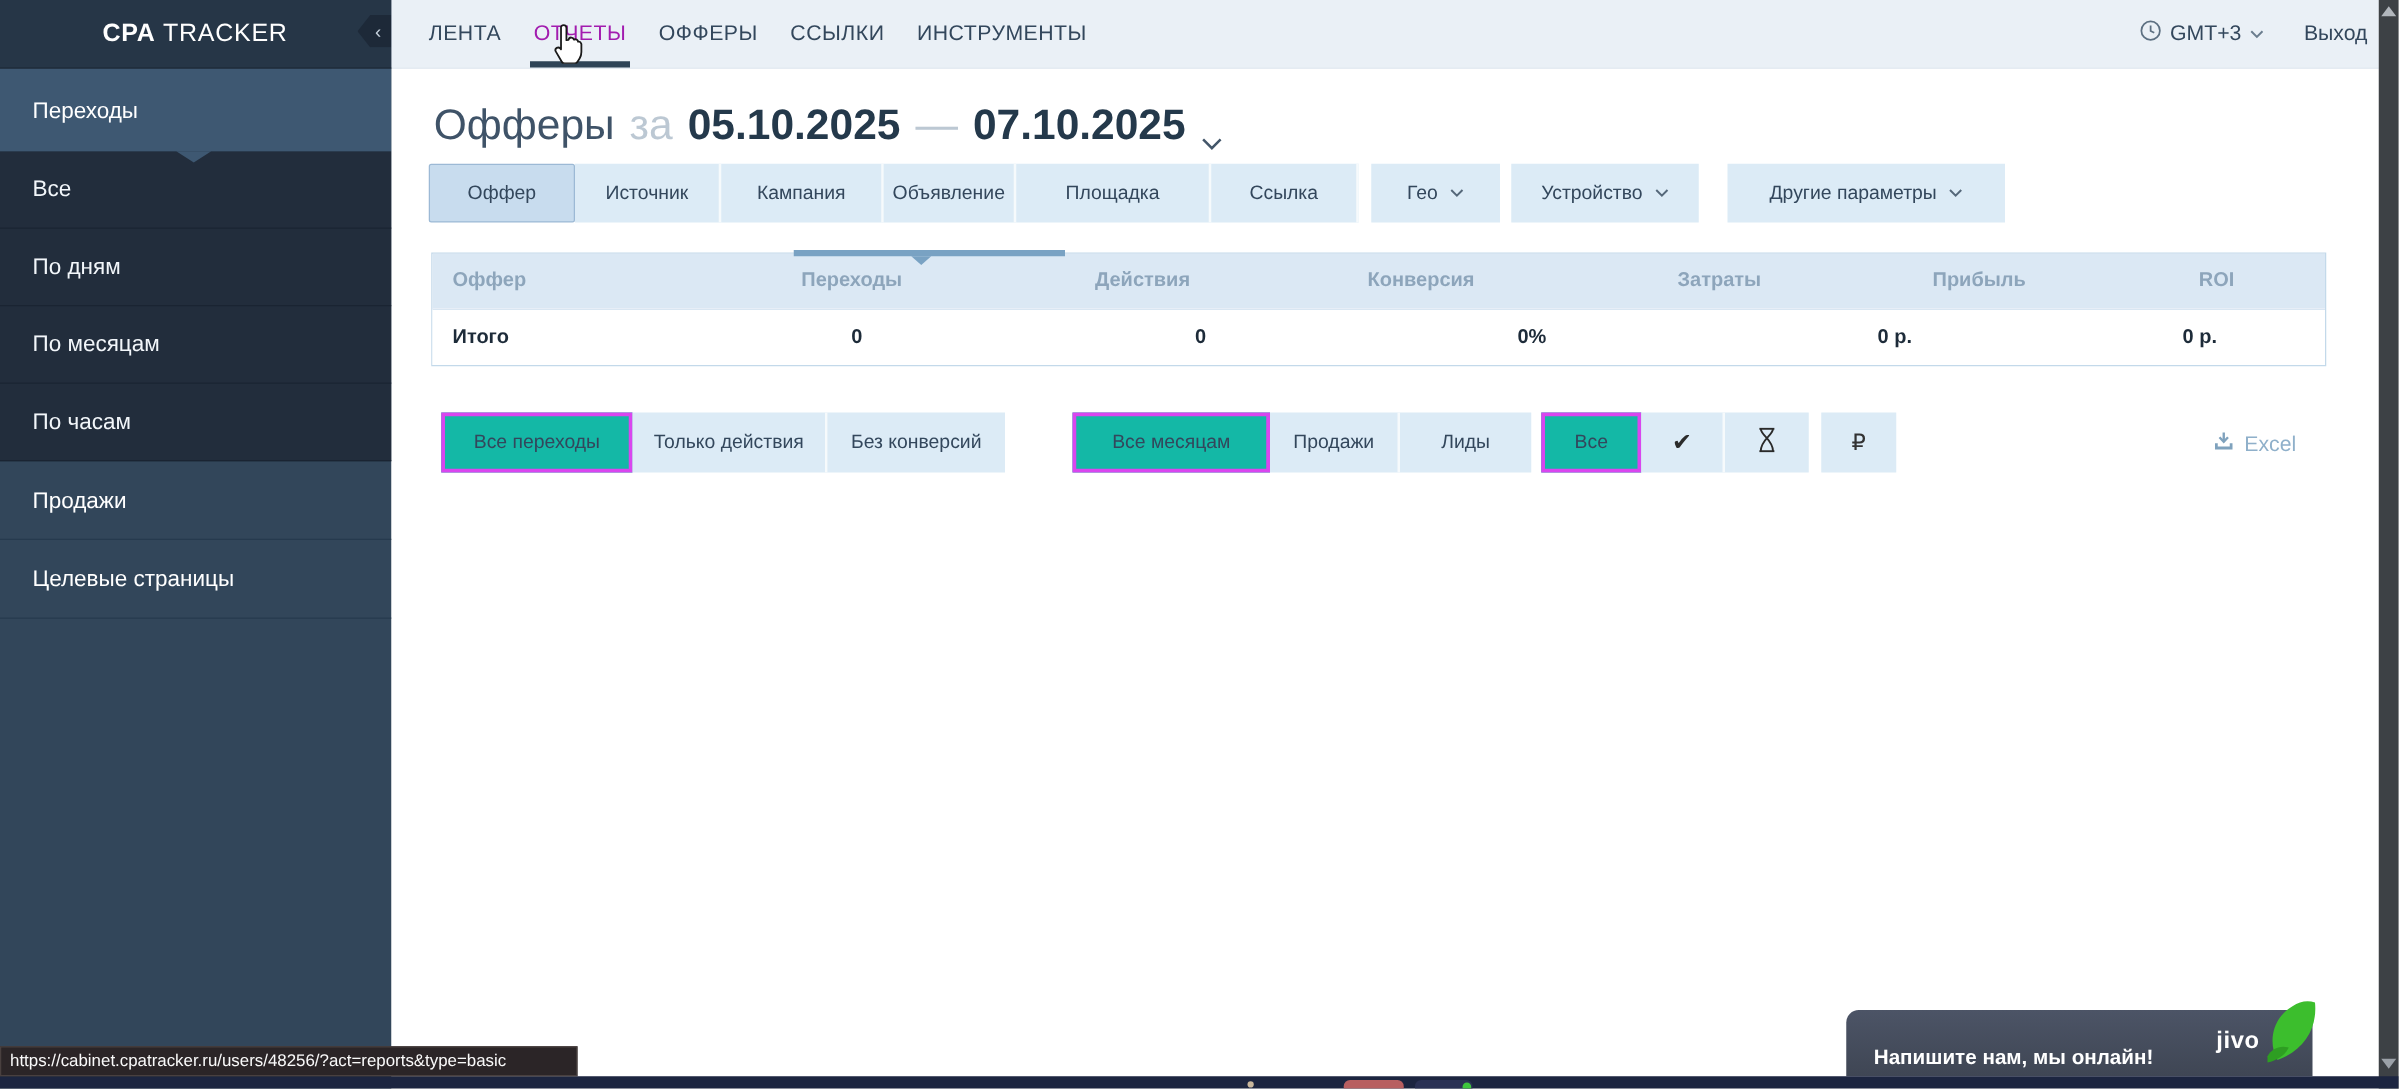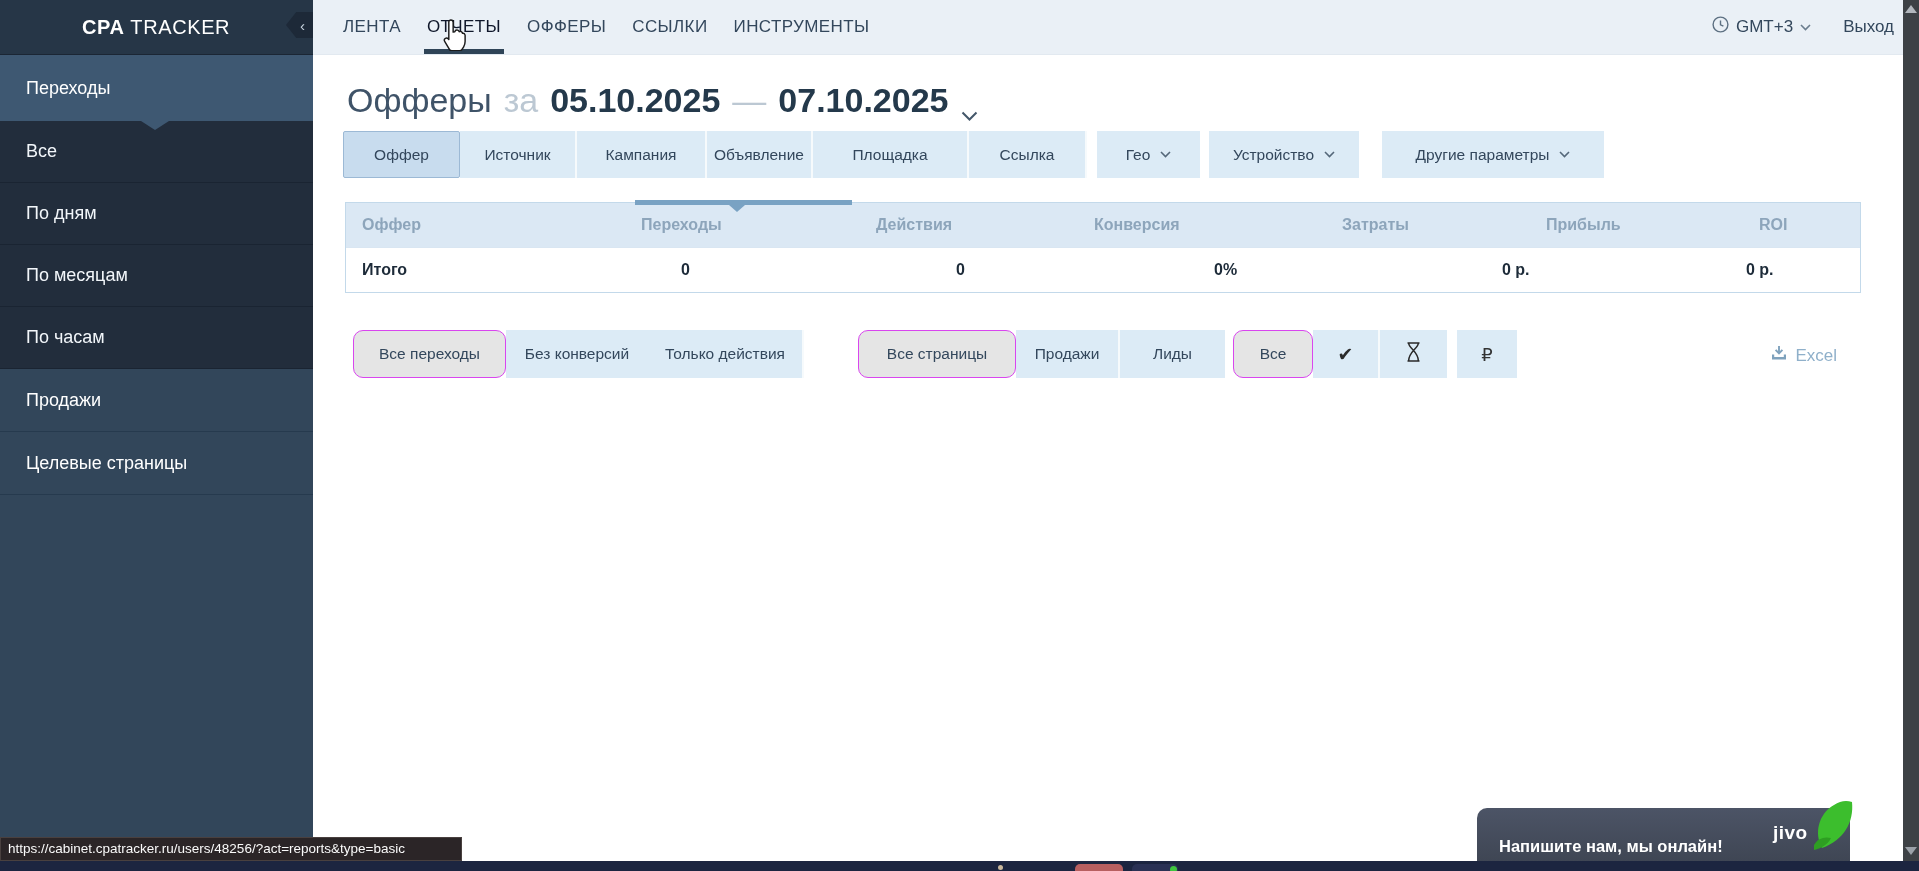--- a/index.html
+++ b/index.html
@@ -24,21 +24,21 @@
   .submenu { background:#222d3c; }
   .submenu .side-item { height:62px; border-bottom:1px solid #1a2432; color:#f2f6fa; }
   .side-item.plain { height:63px; border-bottom:1px solid #263a4e; }
 
   
   .topbar { position:absolute; left:313px; top:0; width:1590px; height:55px; background:#eaf0f6;
             border-bottom:1px solid #e2e9f0; display:flex; align-items:center; z-index:1; }
   .nav { display:flex; gap:26px; margin-left:30px; height:100%; align-items:center; }
   .nav-item { position:relative; height:100%; display:flex; align-items:center;
               font-size:17px; letter-spacing:.4px; color:#33475c; cursor:pointer; white-space:nowrap; }
-  .nav-item.hovered { color:#0f172a; }
+  .nav-item.hovered { color:#a21caf; }
   .nav-item.hovered::after { content:""; position:absolute; left:-3px; right:-3px; bottom:0;
                              height:5px; background:#2f4457; }
   .topbar-right { margin-left:auto; margin-right:9px; display:flex; align-items:center; font-size:17px; color:#33475c; }
   .tz { display:flex; align-items:center; gap:7px; cursor:pointer; }
   .logout { margin-left:32px; cursor:pointer; }
 
   
   .scrollbar { position:absolute; right:0; top:0; width:16px; height:871px; background:#3d4145; z-index:4; }
   .sb-up, .sb-down { position:absolute; left:2px; width:0; height:0; border:6px solid transparent; cursor:pointer; }
   .sb-up   { top:5px;  border-bottom:8px solid #b2b7bd; border-top:0; }
@@ -71,21 +71,21 @@
   .t-head { height:44px; background:#dbe8f4; color:#8da5bb; font-weight:700; font-size:16px; }
   .t-row  { height:45px; background:#fff;    color:#1d2b39; font-weight:700; font-size:16px; border-top:1px solid #d9e6f2;gap:40px; }
   .t-head > div, .t-row > div { padding-left:16px; white-space:nowrap; }
   .t-head > div { cursor:pointer; }
 
   
   .filter-row { position:absolute; left:40px; top:275px; height:48px; display:flex; align-items:stretch; }
   .fbtn { background:#dcebf6; color:#33475c; font-size:15.5px; display:flex; align-items:center;
           justify-content:center; border-right:2px solid #f6fafc; cursor:pointer; white-space:nowrap; }
   .fbtn.last { border-right:none; }
-  .fbtn.active { background:#e5e5e5; border:1px solid #d946ef; border-radius:10px; }
+  .fbtn.active { background:#14b8a6; border:3px solid #d946ef; border-radius:0; }
   .glyph { font-family:"DejaVu Sans",sans-serif; }
 
   .excel-link { position:absolute; right:66px; top:290px; display:flex; align-items:center; gap:8px;
                 color:#8fb0ca; font-size:17px; cursor:pointer; }
 
   
   .url-tooltip { position:absolute; left:0; top:837px; width:462px; height:24px; background:#2b2527;
                  border:1px solid #49403f; color:#fafafa; font-size:13.5px; line-height:22px;
                  padding-left:7px; white-space:nowrap; z-index:7; }
   .jivo { position:absolute; left:1477px; top:808px; width:373px; height:53px; border-radius:10px 10px 0 0;
@@ -253,29 +253,29 @@
         <div>0 р.</div>
         <div>0 р.</div>
         <div>0 %</div>
       </div>
     </div>
 
     <div class="filter-row">
       <div class="fbtn active" style="width:153px">
           <span>Все переходы</span>
         </div>
+      <div class="fbtn" style="width:156px">
+          <span>Только действия</span>
+        </div>
       <div class="fbtn last" style="width:142px">
           <span>Без конверсий</span>
         </div>
-      <div class="fbtn" style="width:156px">
-          <span>Только действия</span>
-        </div>
 
       <div class="fbtn active" style="width:158px;margin-left:54px">
-          <span>Все страницы</span>
+          <span>Все месяцам</span>
         </div>
       <div class="fbtn" style="width:104px">
           <span>Продажи</span>
         </div>
       <div class="fbtn last" style="width:105px">
           <span>Лиды</span>
         </div>
 
       <div class="fbtn active" style="width:80px;margin-left:8px">
           <span>Все</span>

